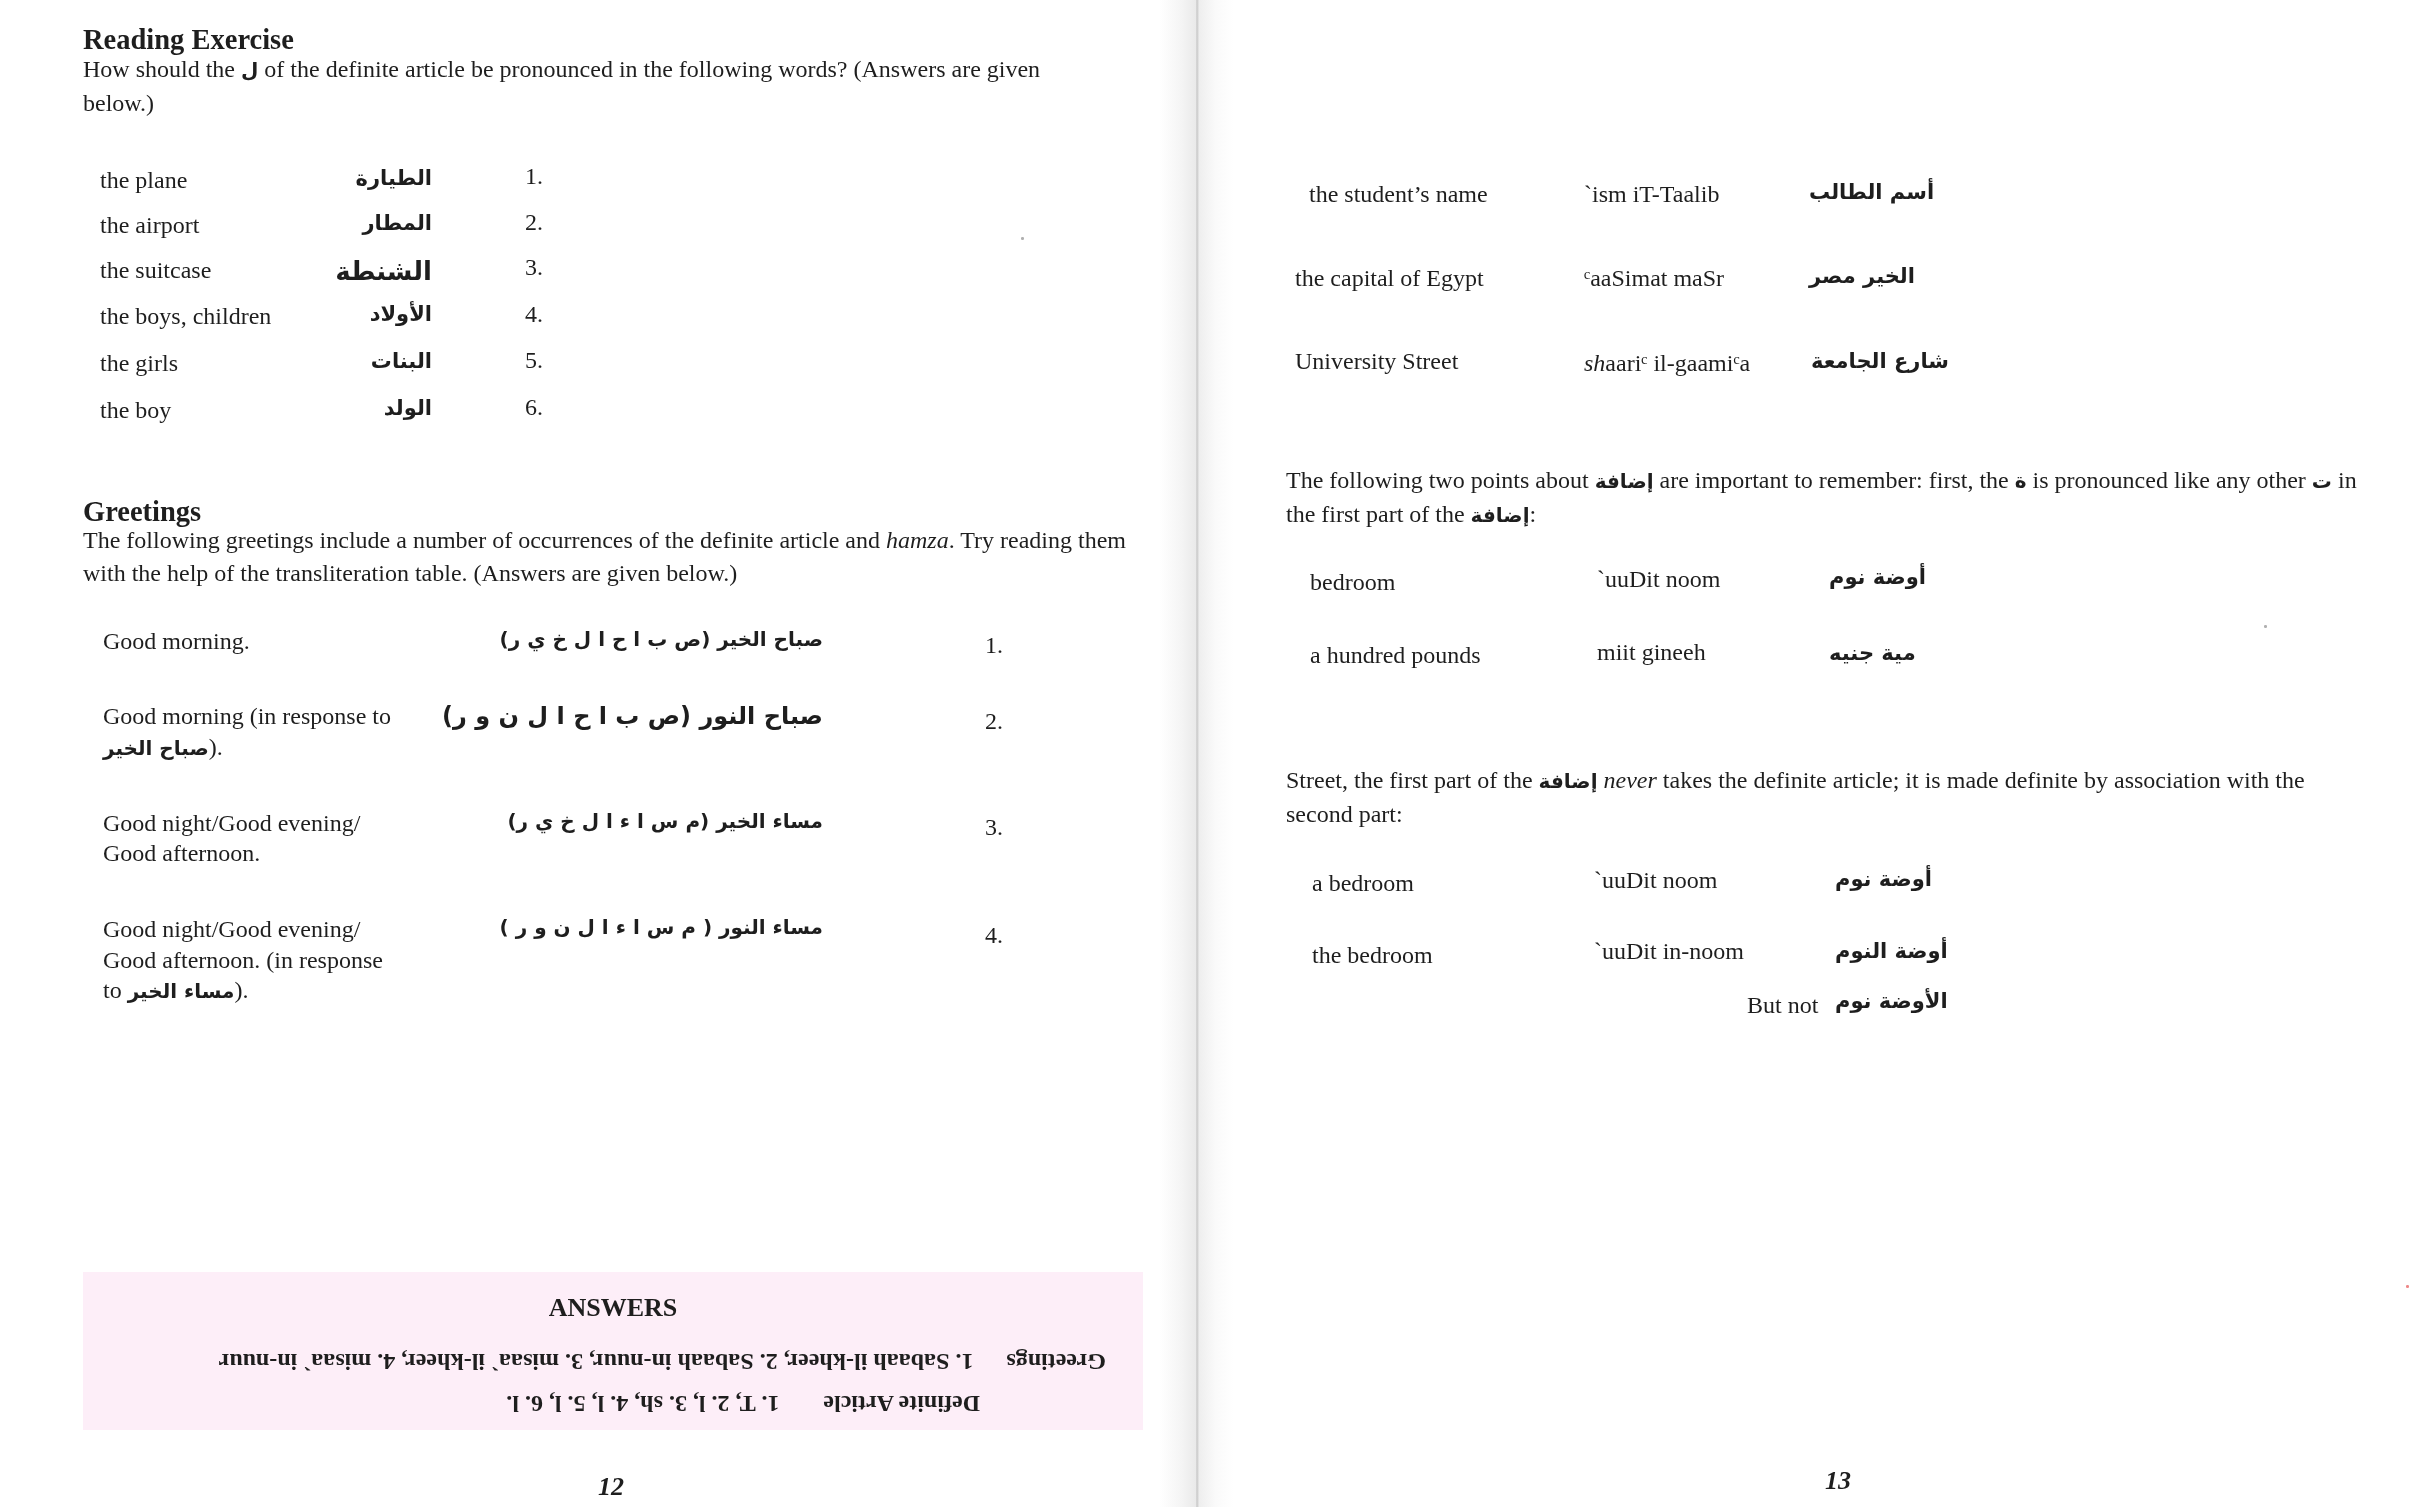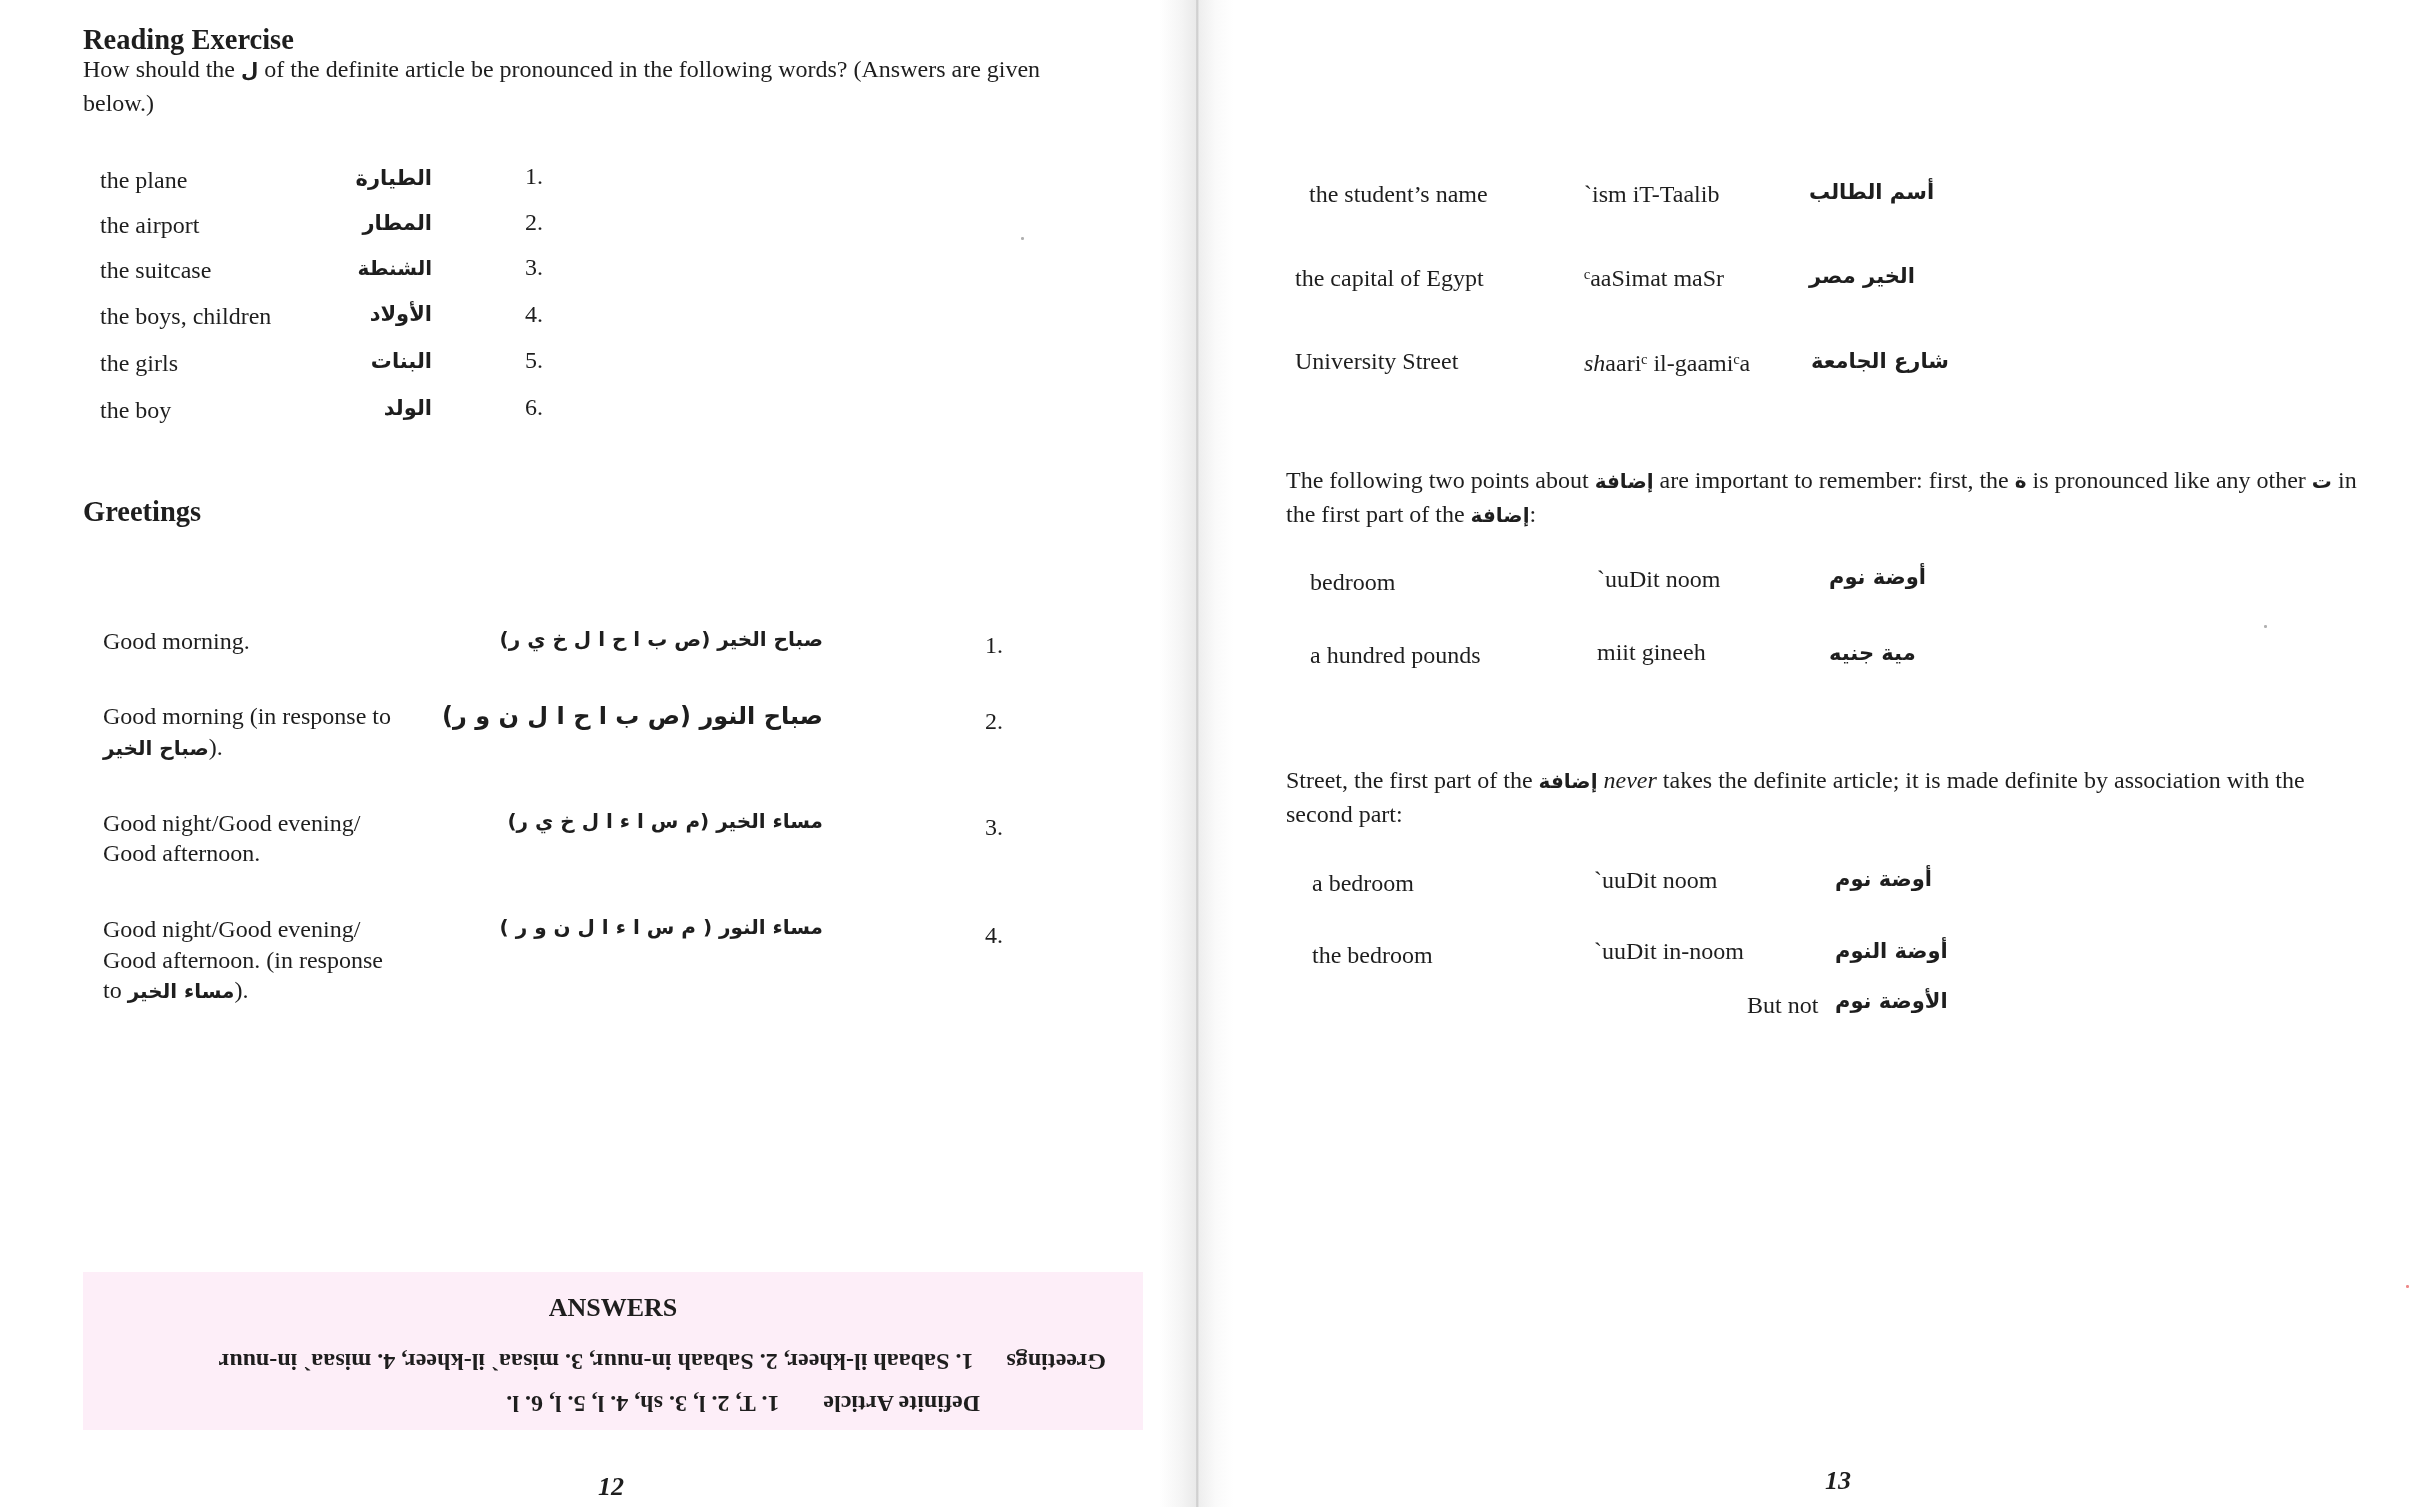--- a/index.html
+++ b/index.html
@@ -51,37 +51,41 @@
   <div>
     <div class="abs row-text" style="left:100px; top:168px;">the plane</div>
     <div class="abs row-text ar" style="right:749px; top:168px; font-size:21px;">الطيارة</div>
     <div class="abs num" style="left:525px; top:164px;">1.</div>
 
     <div class="abs row-text" style="left:100px; top:213px;">the airport</div>
     <div class="abs row-text ar" style="right:749px; top:213px; font-size:21px;">المطار</div>
     <div class="abs num" style="left:525px; top:210px;">2.</div>
 
     <div class="abs row-text" style="left:100px; top:258px;">the suitcase</div>
-    <div class="abs row-text ar" style="right:749px; top:258px; font-size:20px;text-align:right;">الشنطة</div>
+    <div class="abs row-text ar" style="right:749px; top:258px; font-size:26px;text-align:right;">الشنطة</div>
     <div class="abs num" style="left:525px; top:255px;">3.</div>
 
     <div class="abs row-text" style="left:100px; top:304px;">the boys, children</div>
     <div class="abs row-text ar" style="right:749px; top:304px; font-size:21px;">الأولاد</div>
     <div class="abs num" style="left:525px; top:302px;">4.</div>
 
     <div class="abs row-text" style="left:100px; top:351px;">the girls</div>
     <div class="abs row-text ar" style="right:749px; top:351px; font-size:21px;">البنات</div>
     <div class="abs num" style="left:525px; top:348px;">5.</div>
 
     <div class="abs row-text" style="left:100px; top:398px;">the boy</div>
     <div class="abs row-text ar" style="right:749px; top:398px; font-size:21px;">الولد</div>
     <div class="abs num" style="left:525px; top:395px;">6.</div>
   </div>
 
   <div class="abs h-section" style="left:83px; top:498px;">Greetings</div>
+  <div class="abs body-text" style="left:83px; top:524px; width:1054px;">
+    <span>The following greetings include a number of occurrences of the definite article and</span>
+    <span class="italic">hamza</span><span>. Try reading them with the help of the transliteration table. (Answers are given below.)</span>
+  </div>
 
   <div>
 
     <div class="abs row-text" style="left:103px; top:629px;">Good morning.</div>
     <div class="abs row-text ar" style="right:358px; top:629px; font-size:20px;">صباح الخير (ص ب ا ح  ا ل خ ي ر)</div>
     <div class="abs num" style="left:985px; top:633px;">1.</div>
 
     <div class="abs row-text" style="left:103px; top:704px;">Good morning (in response to</div>
     <div class="abs row-text" style="left:103px; top:735px;"><span class="ar-inline">صباح الخير</span><span>).</span></div>
     <div class="abs row-text ar" style="right:358px; top:704px; font-size:24px;">صباح النور (ص ب ا ح  ا ل ن و ر)</div>

